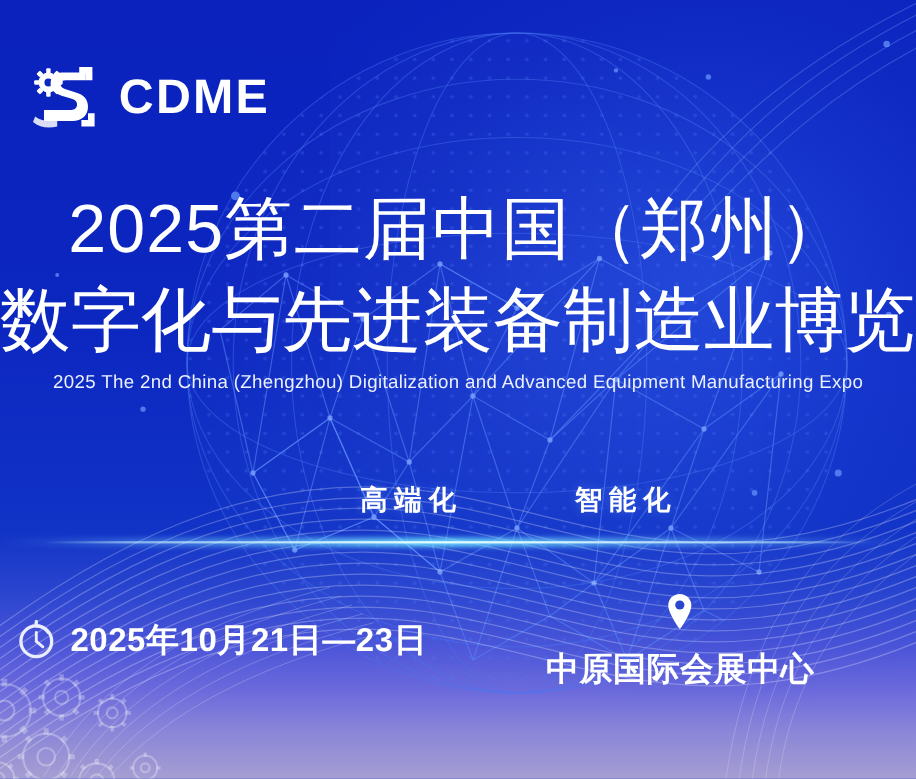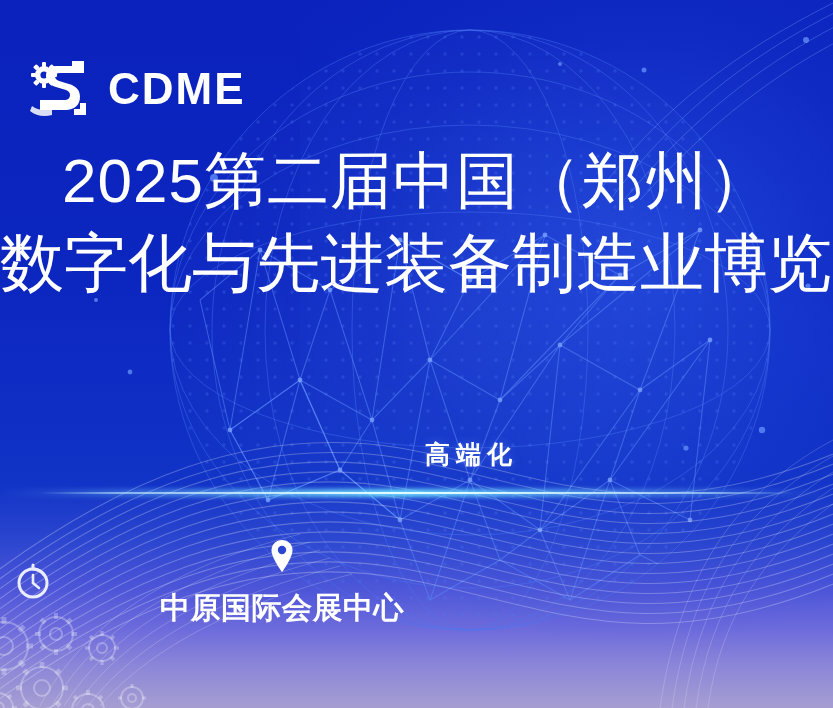--- a/index.html
+++ b/index.html
@@ -49,21 +49,21 @@
     color:#ffffff;
     font-size:44px;
     font-weight:bold;
     letter-spacing:2px;
     line-height:1;
     font-family:"Liberation Sans","DejaVu Sans",sans-serif;
   }
 
   
   .title-block{
-    position:absolute; left:0; top:144px; width:833px;
+    position:absolute; left:0; top:172px; width:833px;
     text-align:center;
   }
   .title-cn1{
     color:#ffffff;
     font-size:62px;
     line-height:74px;
     font-weight:300;
     letter-spacing:1px;
     white-space:nowrap;
     font-family:"Liberation Sans","DejaVu Sans",sans-serif;
@@ -416,40 +416,43 @@
       <path d="M50,8 L62,8 L62,20 L56,20 L56,14 L50,14 Z" fill="#ffffff"></path>
       <path d="M58,50 L64,50 L64,62 L52,62 L52,56 L58,56 Z" fill="#ffffff"></path>
       <path d="M8,58 C14,63 22,64 30,62 L30,56 C22,58 15,57 10,53 Z" fill="#ffffff" opacity="0.85"></path>
     </svg>
     <div class="logo-word">CDME</div>
   </div>
 
   <div class="title-block">
     <div class="title-cn1">2025第二届中国（郑州）</div>
     <div class="title-cn2">数字化与先进装备制造业博览会</div>
+    <div class="title-en">2025 The 2nd  China  (Zhengzhou) Digitalization  and  Advanced  Equipment  Manufacturing  Expo</div>
   </div>
 
   <div class="keywords">
     <div class="kw">高端化</div>
+    <div class="kw">智能化</div>
   </div>
 
   <div class="divider-wrap">
     <div class="divider-glow"></div>
     <div class="divider-core"></div>
   </div>
 
   <div class="info-row">
 
     <div class="info-item info-date">
       <svg class="info-icon" viewBox="0 0 38 40">
         <path d="M19 6 A14 14 0 1 0 19 34 A14 14 0 1 0 19 6 Z" fill="none" stroke="#e9edff" stroke-width="3" stroke-linejoin="round" stroke-dasharray="0"></path>
         <path d="M19 6 L19 2 M19 6 A14 14 0 0 1 30 12" fill="none" stroke="#e9edff" stroke-width="3" stroke-linecap="round"></path>
         <line x1="19" y1="20" x2="19" y2="12" stroke="#e9edff" stroke-width="2.6" stroke-linecap="round"></line>
         <line x1="19" y1="20" x2="25" y2="25" stroke="#e9edff" stroke-width="2.6" stroke-linecap="round"></line>
       </svg>
+      <span class="info-text">2025年10月21日—23日</span>
     </div>
 
     <div class="info-item info-venue">
       <svg class="info-icon pin" viewBox="0 0 30 40">
         <path d="M15 4 C9 4 4.5 8.6 4.5 14.4 C4.5 21.8 15 36 15 36 C15 36 25.5 21.8 25.5 14.4 C25.5 8.6 21 4 15 4 Z" fill="#ffffff"></path>
         <circle cx="15" cy="14" r="4.2" fill="#2a45cf"></circle>
       </svg>
       <span class="info-text">中原国际会展中心</span>
     </div>
 

